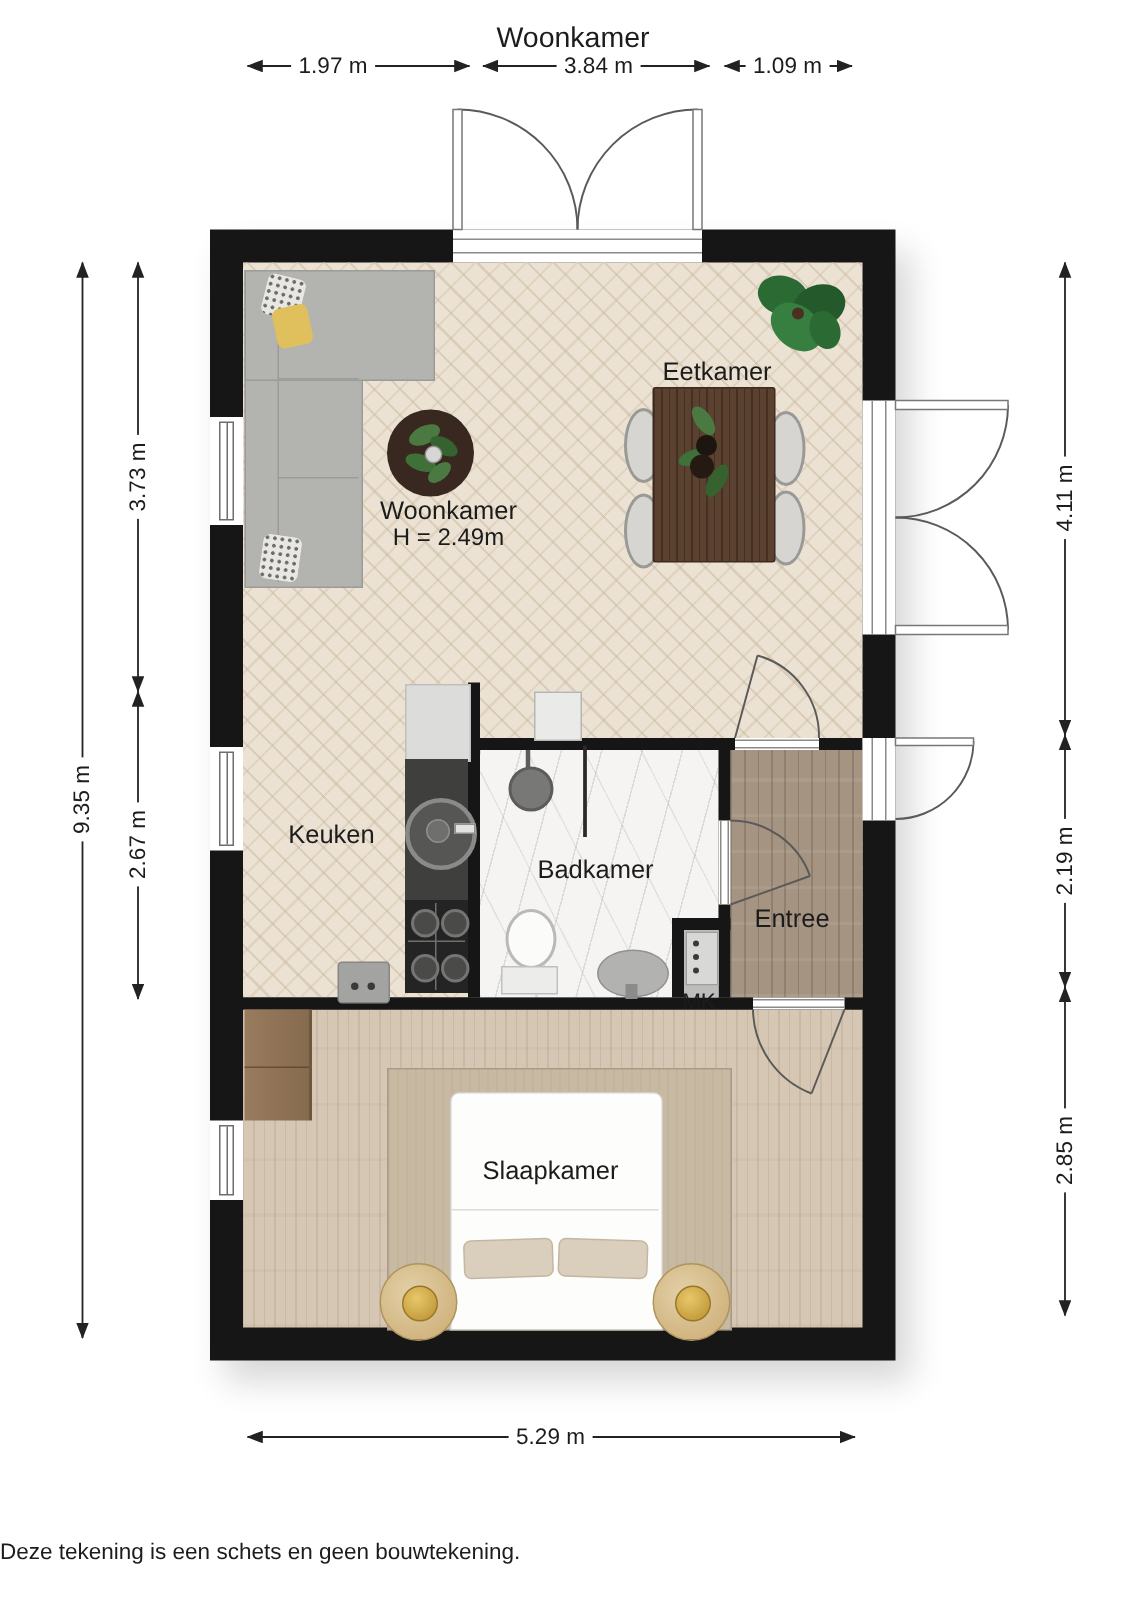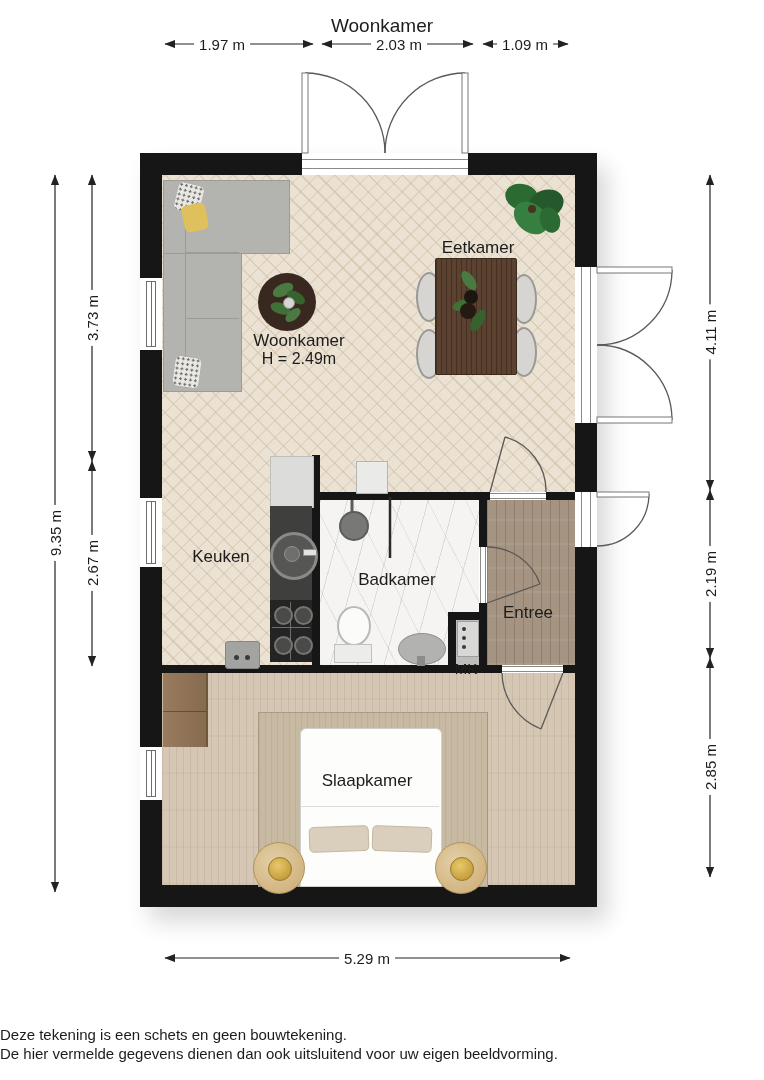--- a/index.html
+++ b/index.html
@@ -247,26 +247,25 @@
   <div class="lbl" style="left:478px;top:248px;">Eetkamer</div>
   <div class="lbl" style="left:299px;top:341px;">Woonkamer</div>
   <div class="lbl" style="left:299px;top:359px;font-size:16px;">H = 2.49m</div>
   <div class="lbl" style="left:221px;top:557px;">Keuken</div>
   <div class="lbl" style="left:397px;top:580px;">Badkamer</div>
   <div class="lbl" style="left:528px;top:613px;text-align:center;">Entree</div>
   <div class="lbl small" style="left:466px;top:668px;">MK</div>
   <div class="lbl" style="left:367px;top:781px;">Slaapkamer</div>
 
   <div class="dim" style="left:222px;top:44px;">1.97 m</div>
-  <div class="dim" style="left:399px;top:44px;">2.03 m</div>
+  <div class="dim" style="left:399px;top:44px;">3.84 m</div>
   <div class="dim" style="left:525px;top:44px;">1.09 m</div>
   <div class="dim rot" style="left:55px;top:533px;">9.35 m</div>
   <div class="dim rot" style="left:92px;top:318px;">3.73 m</div>
   <div class="dim rot" style="left:92px;top:563px;">2.67 m</div>
   <div class="dim rot" style="left:710px;top:332px;">4.11 m</div>
   <div class="dim rot" style="left:710px;top:574px;">2.19 m</div>
   <div class="dim rot" style="left:710px;top:767px;">2.85 m</div>
   <div class="dim" style="left:367px;top:958px;">5.29 m</div>
 
   <div class="footer" style="left:0;top:1026px;">Deze tekening is een schets en geen bouwtekening.</div>
-  <div class="footer" style="left:0;top:1045px;">De hier vermelde gegevens dienen dan ook uitsluitend voor uw eigen beeldvorming.</div>
 
 </div>
 
 </body></html>

